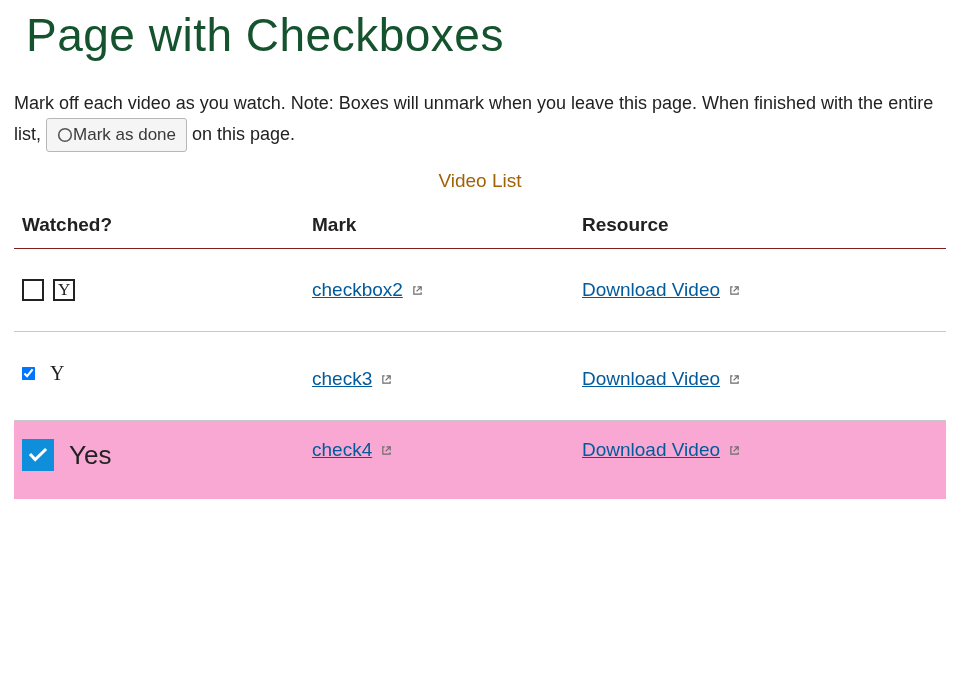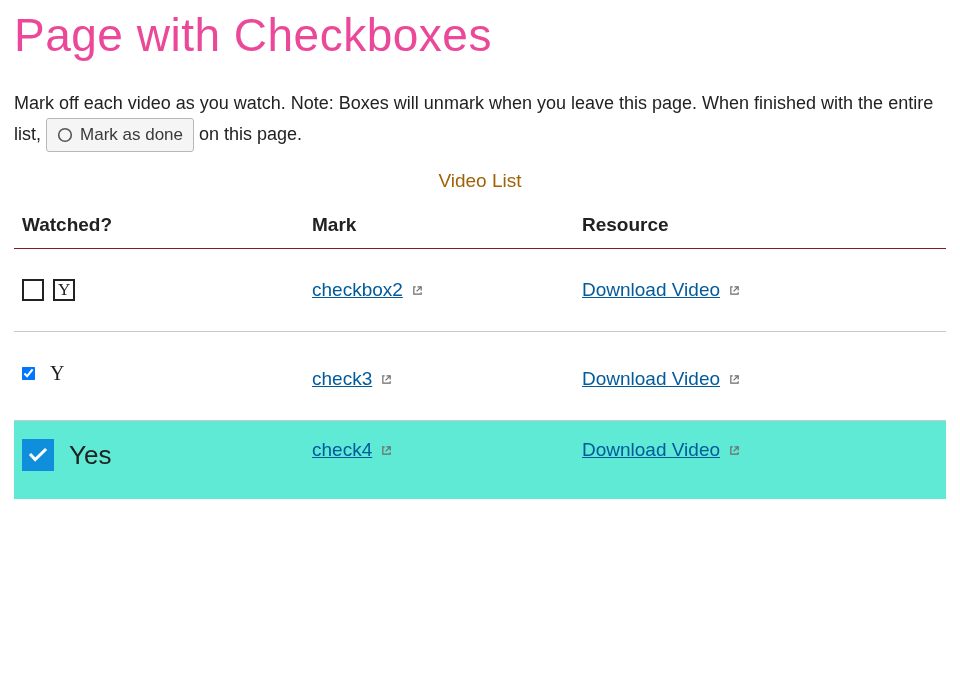--- a/index.html
+++ b/index.html
@@ -6,34 +6,34 @@
   html, body { margin:0; padding:0; }
   body {
     font-family: -apple-system, BlinkMacSystemFont, "Segoe UI", Helvetica, Arial, sans-serif;
     color:#212121;
     width:960px;
     padding:0 14px;
   }
   h1.page-title {
     font-weight:300;
     font-size:46px;
-    color:#ec4899;
+    color:#14532d;
     letter-spacing:0.5px;
-    margin:8px 0 28px 0;
+    margin:8px 0 28px 12px;
   }
   p.intro {
     font-size:18px;
     line-height:1.55;
     color:#222;
     margin:0 0 18px 0;
   }
   .mark-done {
     display:inline-flex;
     align-items:center;
-    gap:7px;
+    gap:0;
     border:1px solid #b7b7b7;
     background:#f5f5f5;
     padding:3px 10px;
     border-radius:3px;
     font-size:17px;
     color:#3a3a3a;
     vertical-align:middle;
   }
   .mark-done svg { width:16px; height:16px; display:block; }
   .caption {
@@ -51,21 +51,21 @@
     border-bottom:1px solid #7f1d1d;
   }
   table.video-list td {
     padding:30px 8px 30px 8px;
     vertical-align:top;
     border-bottom:1px solid #c8c8c8;
     font-size:18px;
   }
   table.video-list th:nth-child(1), table.video-list td:nth-child(1){ width:290px; }
   table.video-list th:nth-child(2), table.video-list td:nth-child(2){ width:270px; }
-  tr.highlight td { background:#5eead4; border-bottom:none; }
+  tr.highlight td { background:#f9a8d4; border-bottom:none; }
   a.vlink, a.rlink {
     color:#005a9c;
     text-decoration:underline;
     font-size:19px;
   }
   .ext-icon {
     display:inline-block;
     margin-left:4px;
     vertical-align:baseline;
   }

